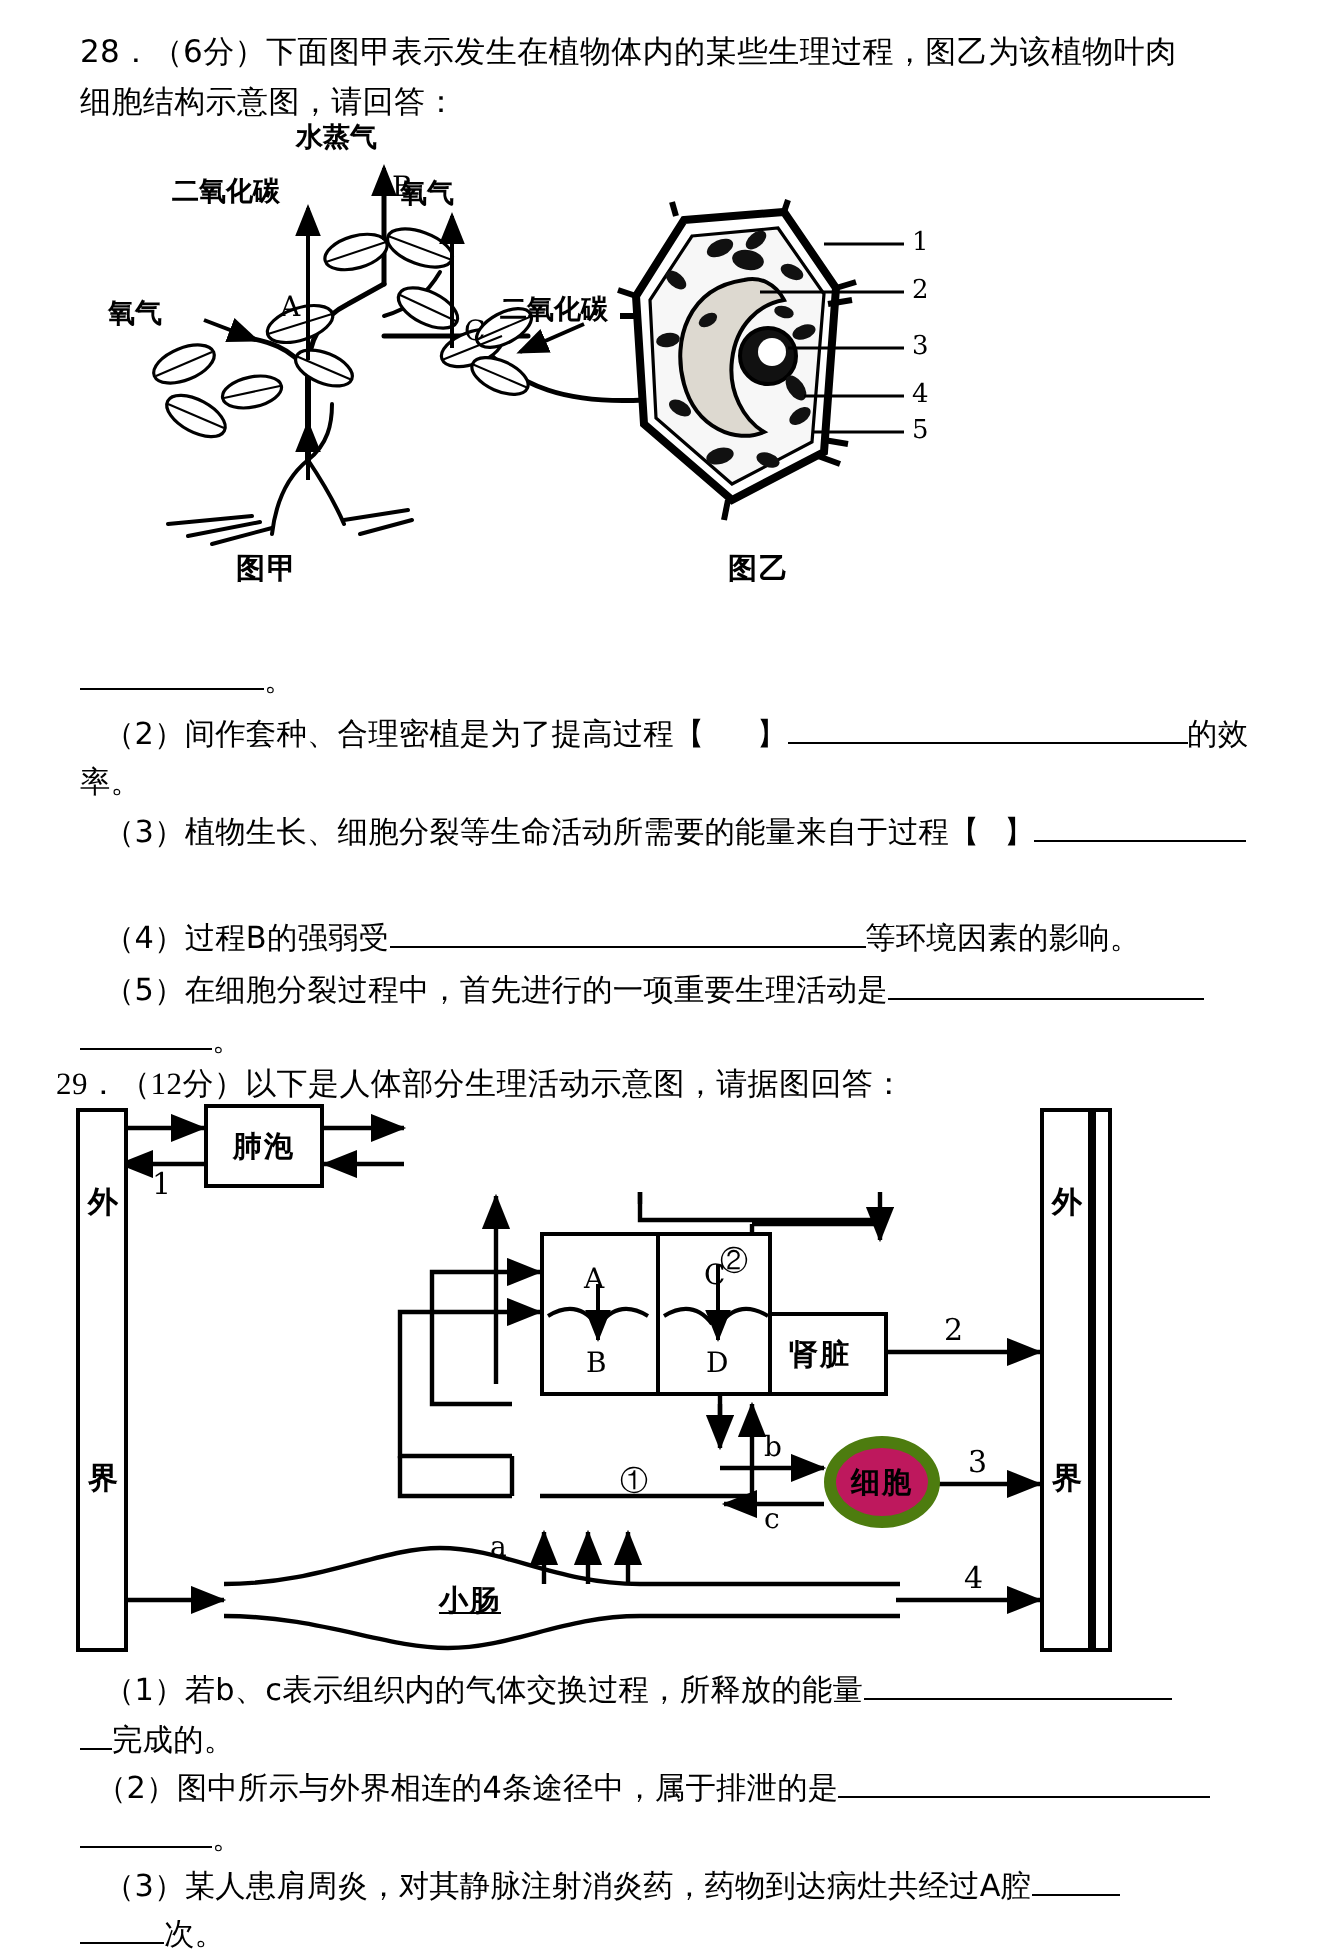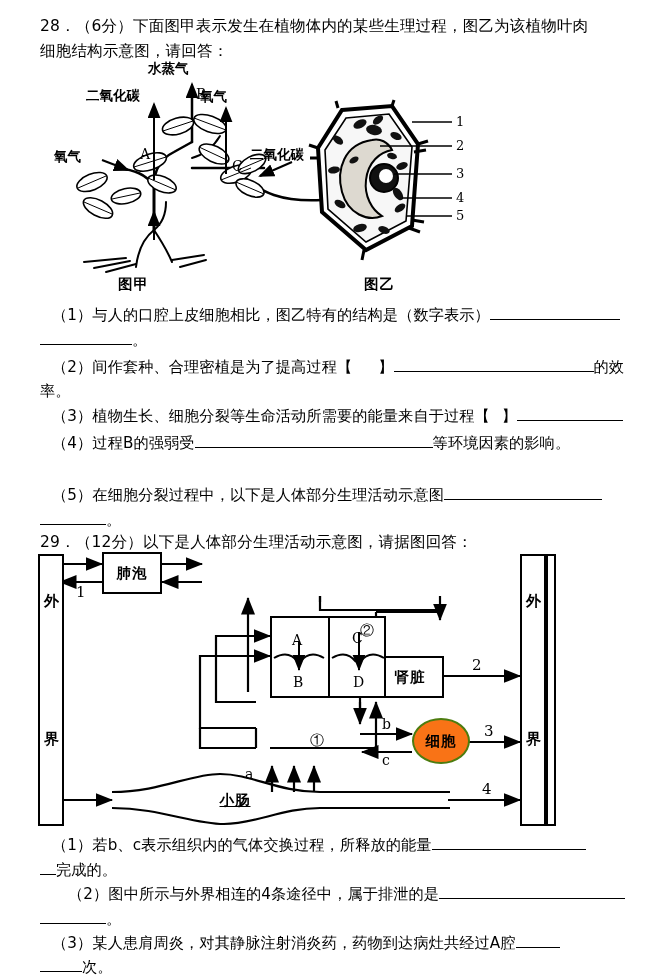--- a/index.html
+++ b/index.html
@@ -115,23 +115,23 @@
     align-items: center;
     justify-content: center;
     font-size: 14.5px;
     font-weight: bold;
     letter-spacing: 1px;
     white-space: nowrap;
     box-sizing: border-box;
   }
   .circ {
     position: absolute;
-    border: 2px solid #4d7c0f;
+    border: 6px solid #4d7c0f;
     border-radius: 50%;
-    background: #f97316;
+    background: #be185d;
     display: flex;
     align-items: center;
     justify-content: center;
     font-size: 14.5px;
     font-weight: bold;
     letter-spacing: 1px;
     box-sizing: border-box;
   }
   .flowlbl {
     position: absolute;
@@ -291,50 +291,47 @@
     </svg>
     <div class="cellnum" style="left:148px; top:14px;">1</div>
     <div class="cellnum" style="left:148px; top:38px;">2</div>
     <div class="cellnum" style="left:148px; top:66px;">3</div>
     <div class="cellnum" style="left:148px; top:90px;">4</div>
     <div class="cellnum" style="left:148px; top:108px;">5</div>
   </div>
 
   <div class="fig-cap" style="left:364px; top:275px;">图乙</div>
 
-  <div class="qline" style="left:52px; top:303px;">
-    <span>（1）</span><span>与人的口腔上皮细胞相比，图乙特有的结构是（数字表示）</span><span class="blank" style="width:130px;"></span>
-  </div>
   <div class="qline" style="left:40px; top:328px;">
     <span class="blank" style="width:92px;"></span><span>。</span>
   </div>
 
   <div class="qline" style="left:52px; top:355px;text-align:right;">
     <span>（2）</span><span>间作套种、合理密植是为了提高过程【</span><span class="brk" style="width:26px; display:inline-block;"></span><span>】</span><span class="blank" style="width:200px;"></span><span>的效</span>
   </div>
   <div class="qline" style="left:40px; top:379px;">
     <span>率。</span>
   </div>
 
   <div class="qline" style="left:52px; top:404px;">
     <span>（3）</span><span>植物生长、细胞分裂等生命活动所需要的能量来自于过程【</span><span class="brk" style="width:12px; display:inline-block;"></span><span>】</span><span class="blank" style="width:106px;"></span>
   </div>
 
-  <div class="qline" style="left:52px; top:431px;">
+  <div class="qline" style="left:52px; top:457px;">
     <span>（4）</span><span>过程B的强弱受</span><span class="blank" style="width:238px;"></span><span>等环境因素的影响。</span>
   </div>
 
   <div class="qline" style="left:52px; top:483px;">
-    <span>（5）</span><span>在细胞分裂过程中，以下是人体部分生理活动示意图</span><span class="blank" style="width:158px;"></span>
+    <span>（5）</span><span>在细胞分裂过程中，首先进行的一项重要生理活动是</span><span class="blank" style="width:158px;"></span>
   </div>
   <div class="qline" style="left:40px; top:508px;">
     <span class="blank" style="width:66px;"></span><span>。</span>
   </div>
 
-  <div class="qhead" style="left:40px; top:530px;">29．（12分）以下是人体部分生理活动示意图，请据图回答：</div>
+  <div class="qhead" style="left:28px; top:530px;font-family:Liberation Serif, serif;">29．（12分）以下是人体部分生理活动示意图，请据图回答：</div>
 
   <div id="fig-body">
 
     <svg class="overlay" width="630" height="275" viewBox="0 0 630 275">
       <defs>
         <marker id="a2" markerWidth="9" markerHeight="9" refX="7.5" refY="3.2" orient="auto" markerUnits="strokeWidth">
           <path d="M0,0 L8,3.2 L0,6.4 z" fill="#000"></path>
         </marker>
       </defs>
       <g stroke="#000" stroke-width="2.2" fill="none" marker-end="url(#a2)">
@@ -460,21 +457,21 @@
     <div class="flowlbl" style="left:362px; top:164px;">b</div>
   </div>
 
   <div class="qline" style="left:52px; top:833px;">
     <span>（1）</span><span>若b、c表示组织内的气体交换过程，所释放的能量</span><span class="blank" style="width:154px;"></span>
   </div>
   <div class="qline" style="left:40px; top:858px;">
     <span class="blank" style="width:16px;"></span><span>完成的。</span>
   </div>
 
-  <div class="qline" style="left:68px; top:882px;">
+  <div class="qline" style="left:48px; top:882px;">
     <span>（2）</span><span>图中所示与外界相连的4条途径中，属于排泄的是</span><span class="blank" style="width:186px;"></span>
   </div>
   <div class="qline" style="left:40px; top:907px;">
     <span class="blank" style="width:66px;"></span><span>。</span>
   </div>
 
   <div class="qline" style="left:52px; top:931px;">
     <span>（3）</span><span>某人患肩周炎，对其静脉注射消炎药，药物到达病灶共经过A腔</span><span class="blank" style="width:44px;"></span>
   </div>
   <div class="qline" style="left:40px; top:955px;">

